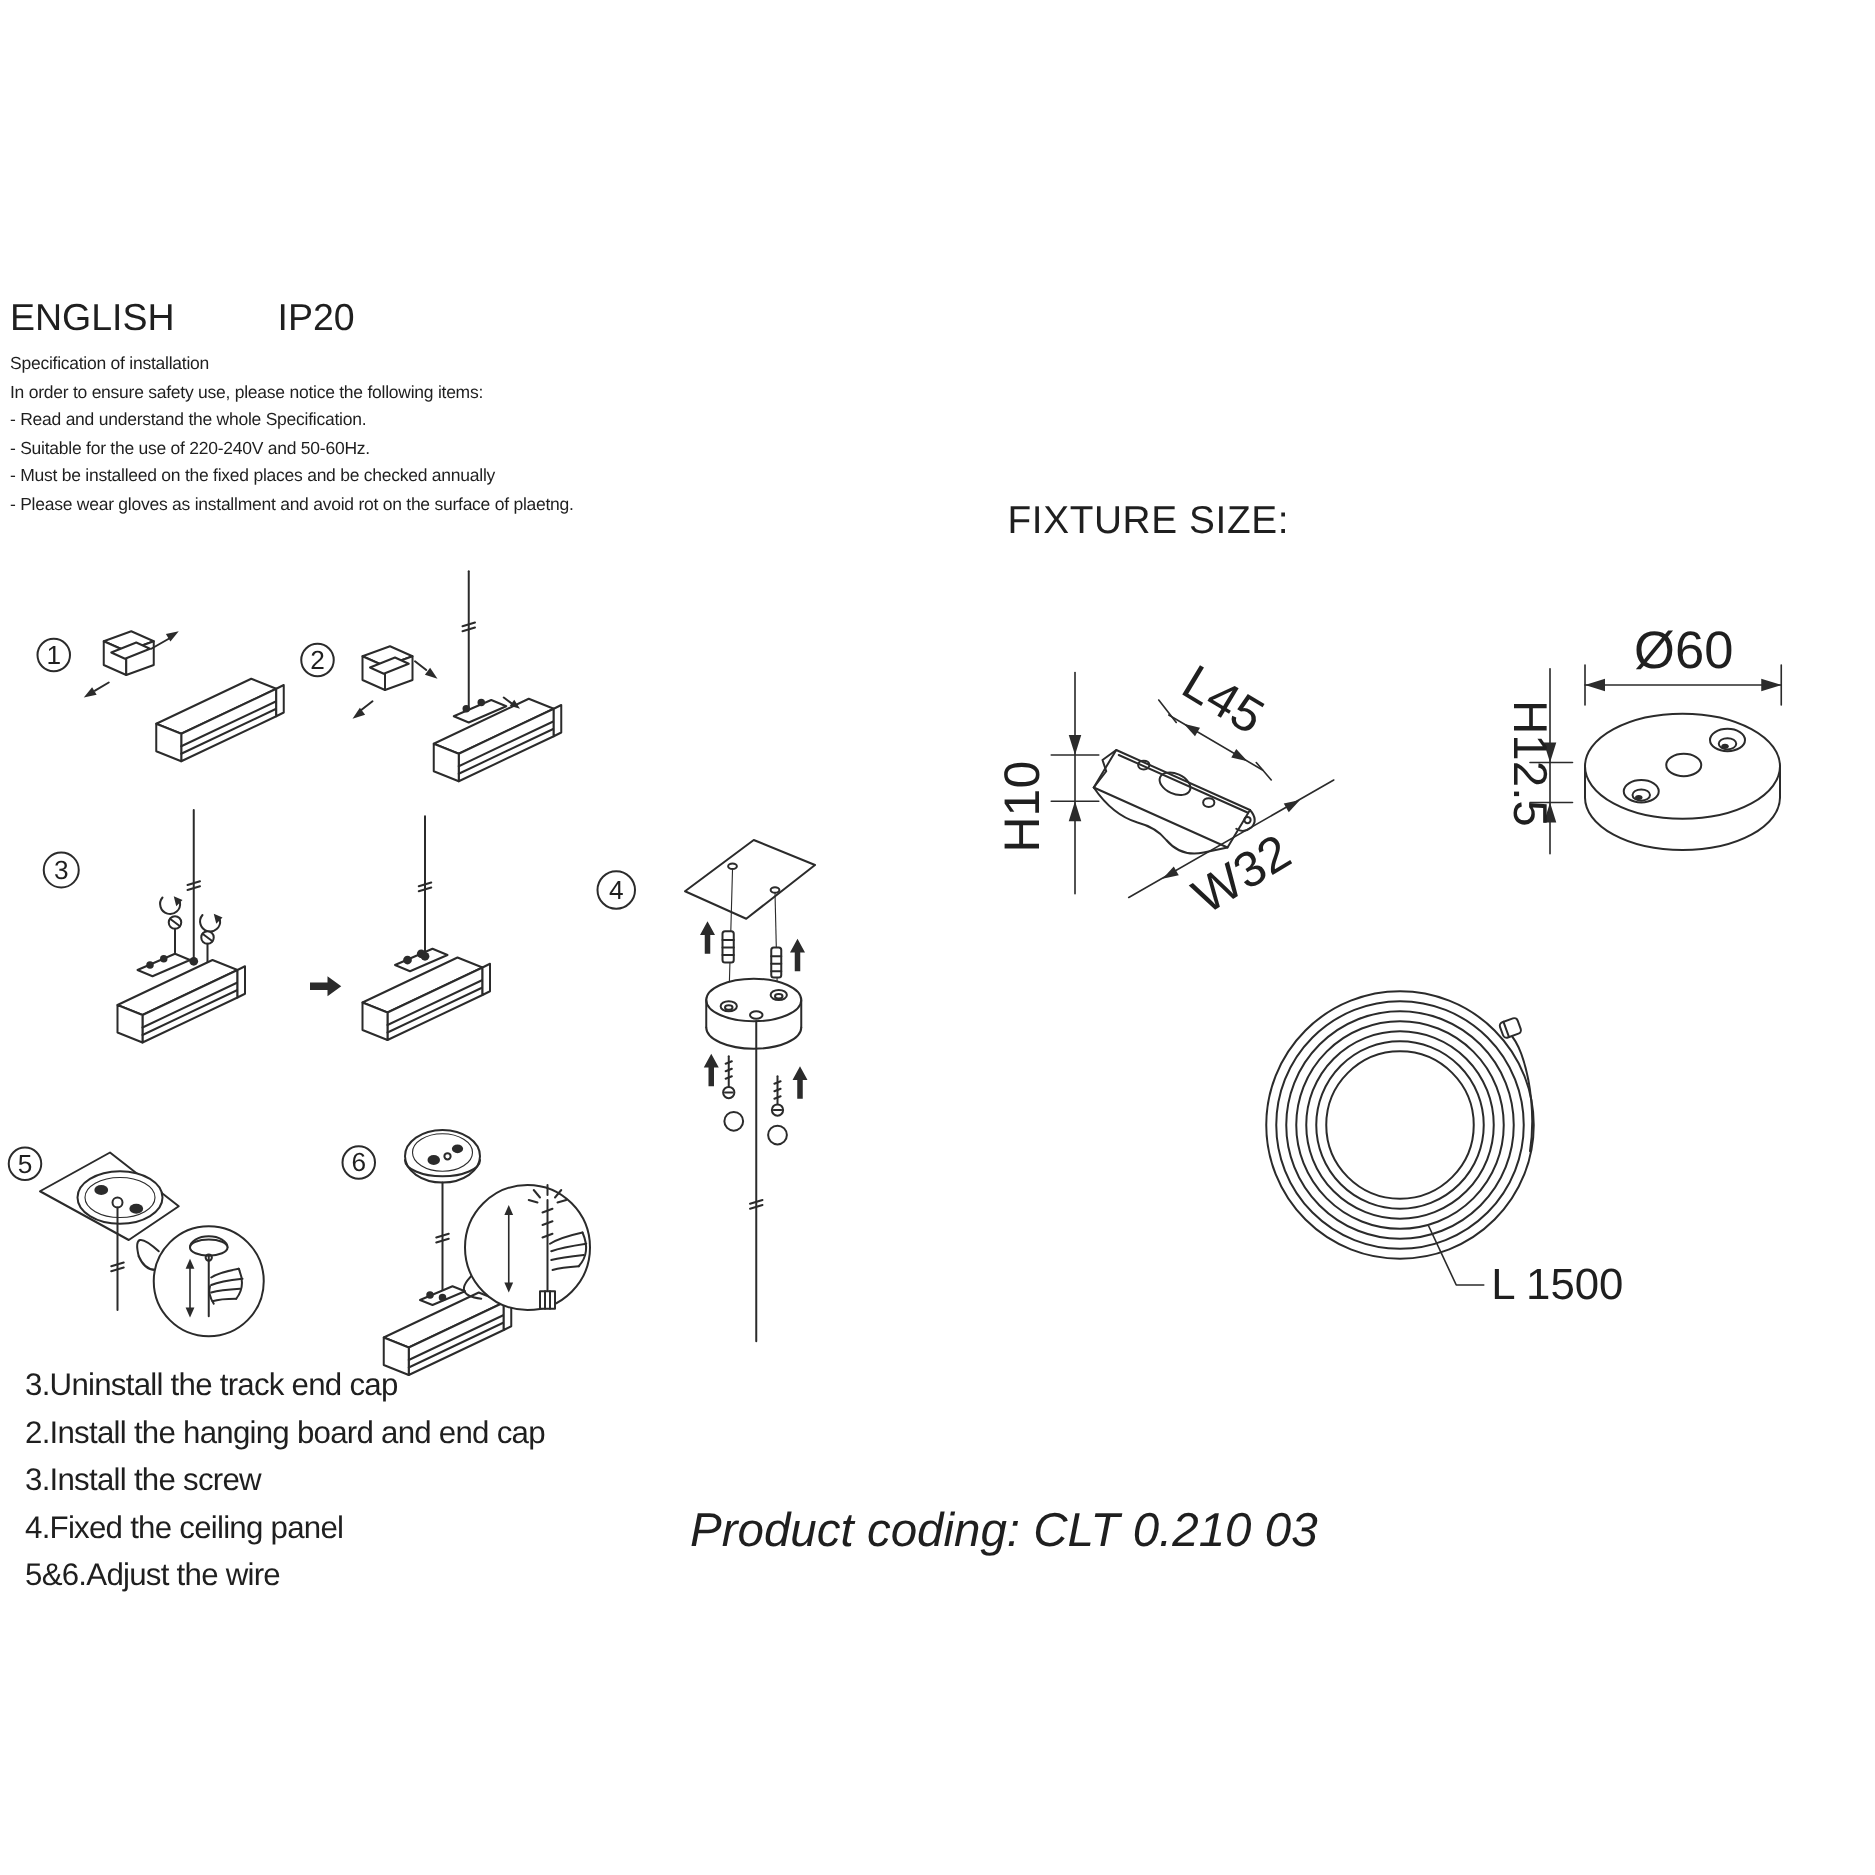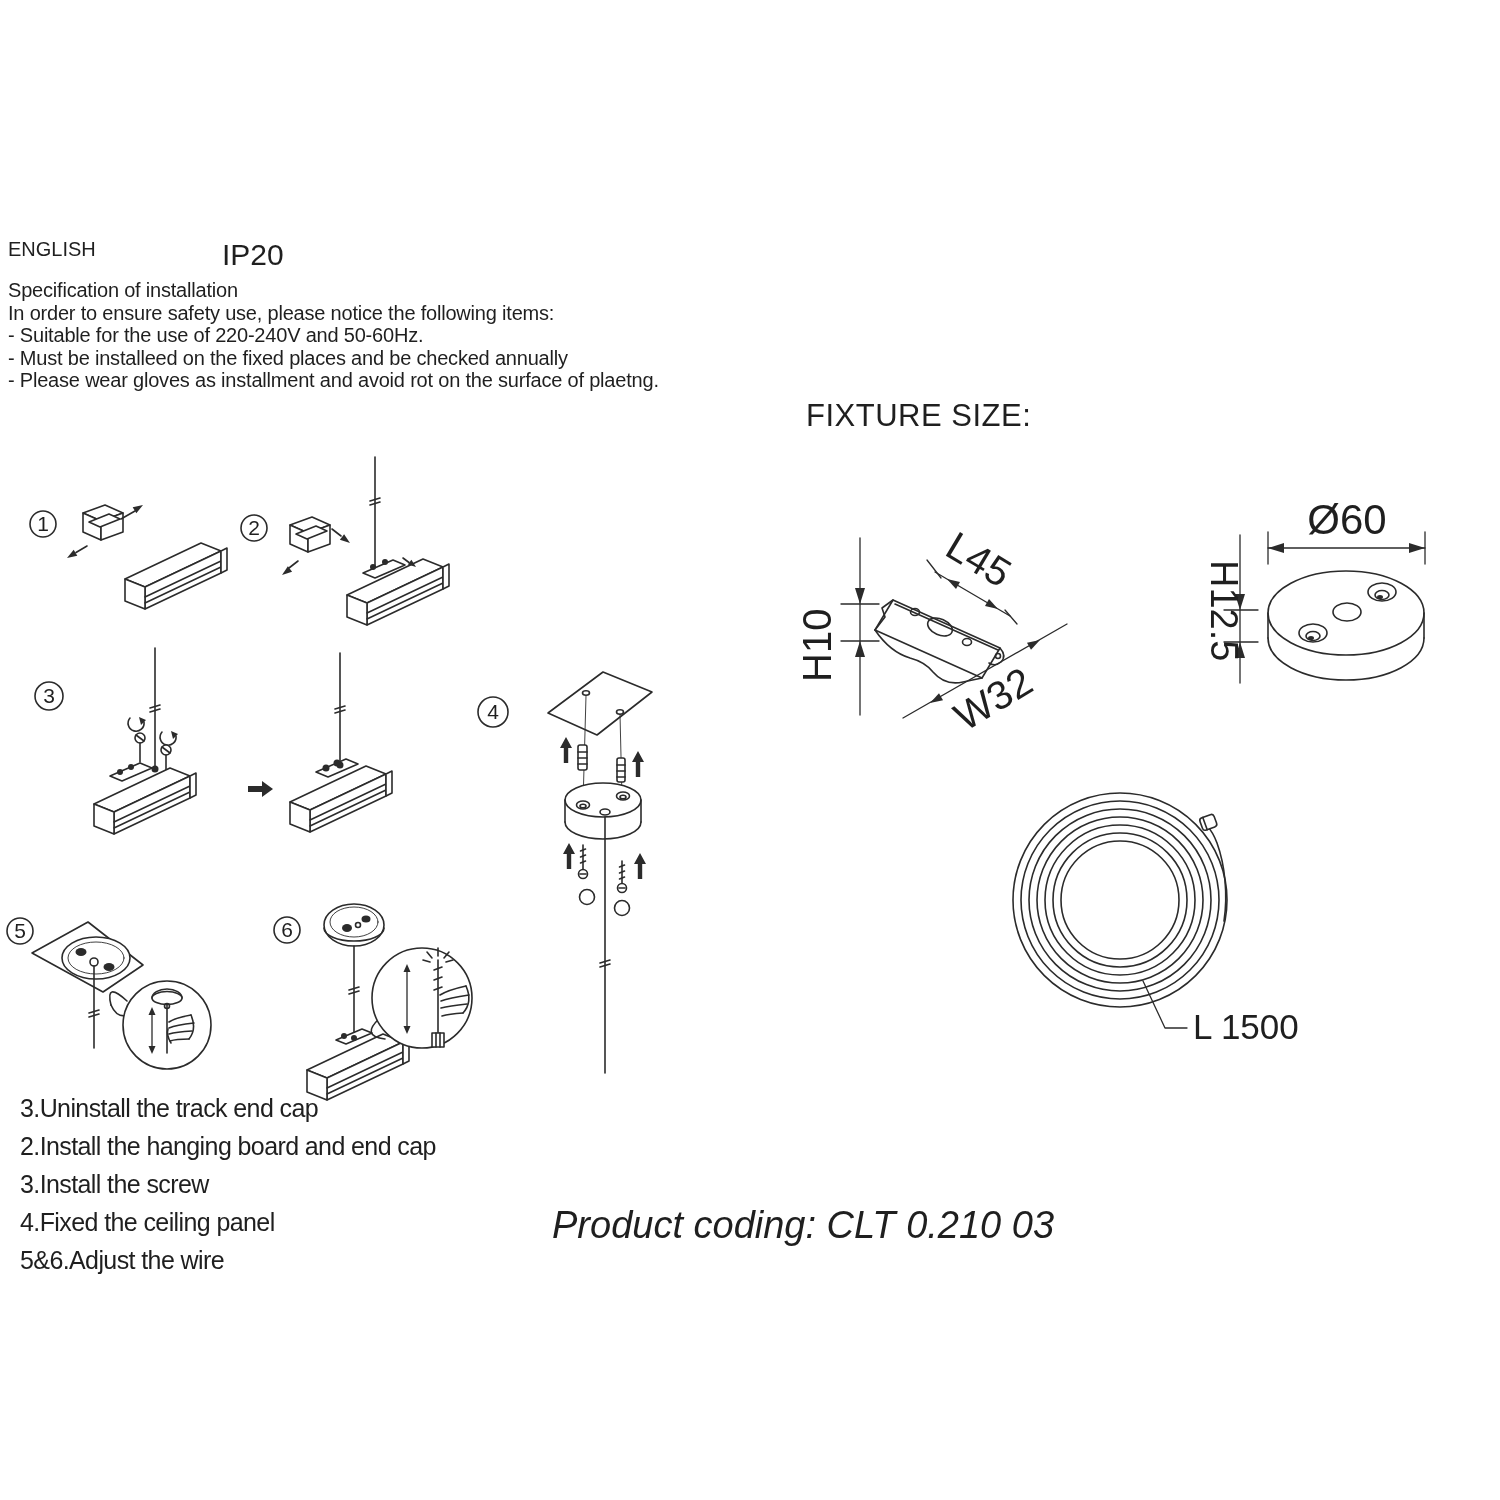--- a/index.html
+++ b/index.html
@@ -11,26 +11,27 @@
   svg .f{fill:#2b2b2b;stroke:none;}
   svg .w{fill:#ffffff;}
   svg .thin{stroke-width:0.9;}
   svg .dim{stroke-width:1.3;}
   svg text{fill:#1f1f1f;stroke:none;font-family:"Liberation Sans",sans-serif;}
   .stepnum{font-size:21px;}
 </style>
 </head>
 <body>
 
-<span class="abs" id="language-label" style="left:8px;top:238px;font-size:20px;">ENGLISH</span>
+<span class="abs" id="language-label" style="left:8px;top:238px;font-size:30px;">ENGLISH</span>
 <span class="abs" id="ip-rating-label" style="left:222px;top:238px;font-size:30px;">IP20</span>
 
-<div class="abs" id="spec-block" style="left:8px;top:279px;font-size:20px;line-height:22.5px;letter-spacing:-0.2px;">
+<div class="abs" id="spec-block" style="left:8px;top:279px;font-size:14px;line-height:22.5px;letter-spacing:-0.2px;">
   <div>Specification of installation</div>
   <div>In order to ensure safety use, please notice the following items:</div>
+  <div>- Read and understand the whole Specification.</div>
   <div>- Suitable for the use of 220-240V and 50-60Hz.</div>
   <div>- Must be installeed on the fixed places and be checked annually</div>
   <div>- Please wear gloves as installment and avoid rot on the surface of plaetng.</div>
 </div>
 
 <div class="abs" style="left:806px;top:398px;font-size:31px;letter-spacing:0.5px;">FIXTURE SIZE:</div>
 
 <svg style="left:25px;top:495px;" width="210" height="135" viewBox="0 0 210 135">
   <g>
     <circle cx="18" cy="29" r="13" class="w"></circle>

